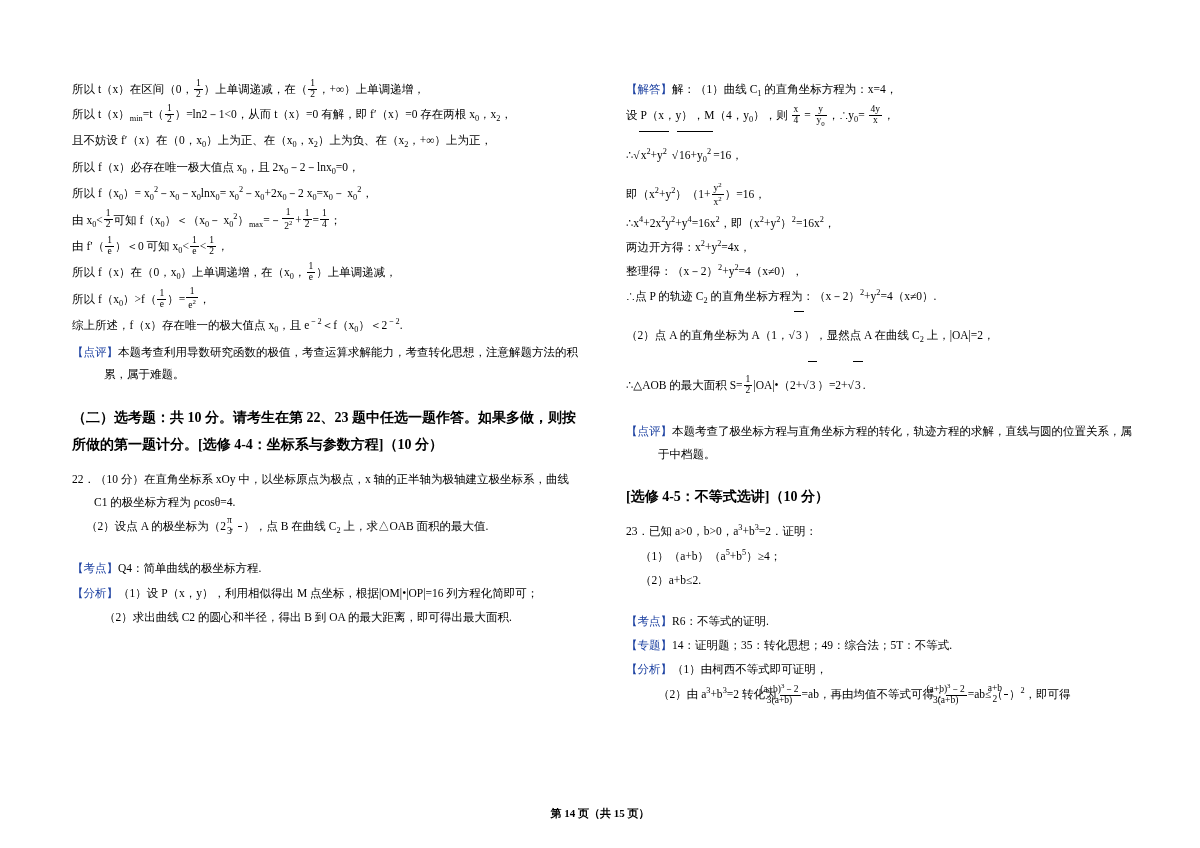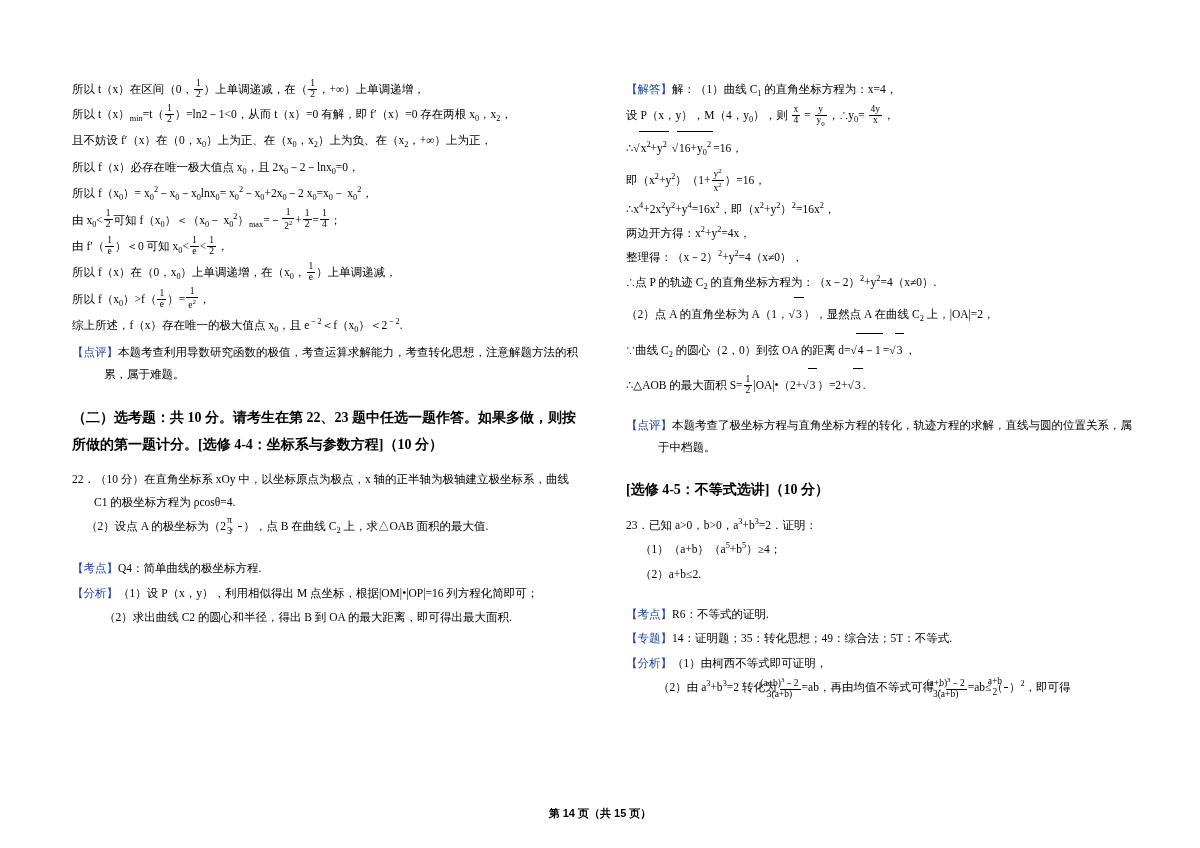--- a/index.html
+++ b/index.html
@@ -66,32 +66,32 @@
   }
   .frac .num { display: block; padding: 0 2px; }
   .frac .den { display: block; border-top: 1px solid #000; padding: 0 2px; }
 
   sub { font-size: 0.72em; vertical-align: sub; }
   sup { font-size: 0.72em; vertical-align: super; }
 
   .sqrt {
     display: inline-block;
     border-top: 1px solid #000;
-    padding: 5px 2px;
+    padding: 12px 2px;
     margin-left: -1px;
   }
 
   .footer {
     position: absolute;
     left: 0;
     top: 806px;
     width: 1200px;
     text-align: center;
     font-size: 11px;
-    font-family: Liberation Sans, sans-serif;
+    font-family: Liberation Serif, serif;
   }
   .footer .pg { font-weight: bold; }
   .sub-item { margin-left: 14px; }
   .hang { padding-left: 22px; text-indent: -22px; }
   .hang2 { padding-left: 32px; text-indent: -32px; }
 </style>
 </head>
 <body>
 
 <div class="page">
@@ -202,23 +202,20 @@
     </div>
 
     <div class="para">
       ∴点 P 的轨迹 C<sub>2</sub> 的直角坐标方程为：（x－2）<sup>2</sup>+y<sup>2</sup>=4（x≠0）.
     </div>
 
     <div class="para">
       （2）点 A 的直角坐标为 A（1，√<span class="sqrt">3</span>），显然点 A 在曲线 C<sub>2</sub> 上，|OA|=2，
     </div>
 
-    <div class="para">
-      ∵曲线 C<sub>2</sub> 的圆心（2，0）到弦 OA 的距离 d=√<span class="sqrt">4－1</span>=√<span class="sqrt">3</span>，
-    </div>
 
     <div class="para">
       ∴△AOB 的最大面积 S=<span class="frac"><span class="num">1</span><span class="den">2</span></span>|OA|•（2+√<span class="sqrt">3</span>）=2+√<span class="sqrt">3</span>.
     </div>
 
     <div class="spacer-sm"></div>
 
     <div class="para hang2">
       <span class="tag">【点评】</span><span>本题考查了极坐标方程与直角坐标方程的转化，轨迹方程的求解，直线与圆的位置关系，属于中档题。</span>
     </div>

